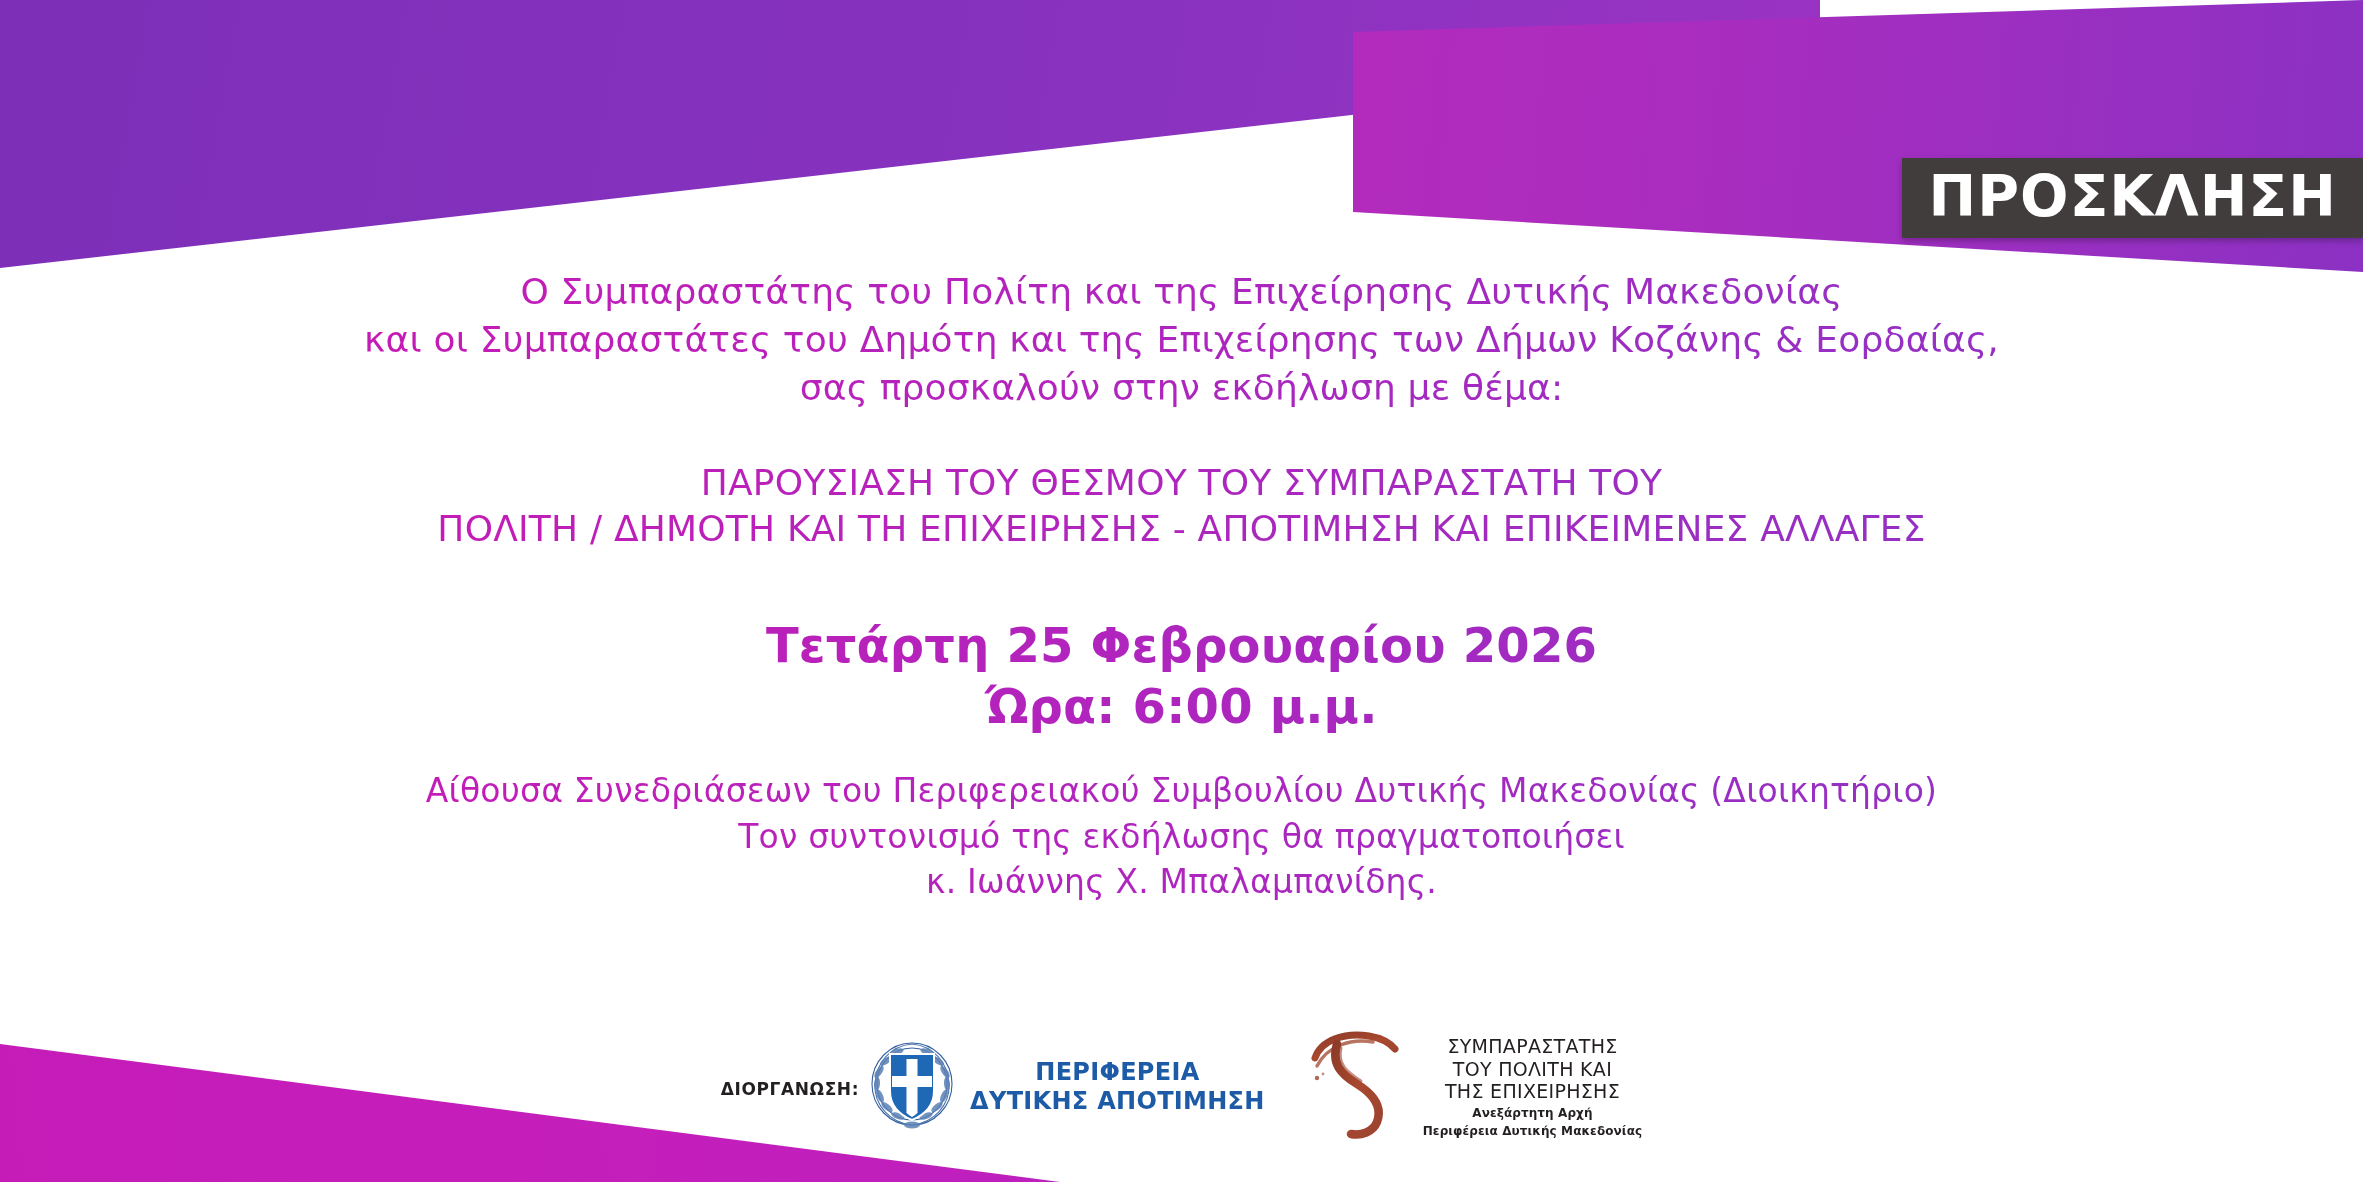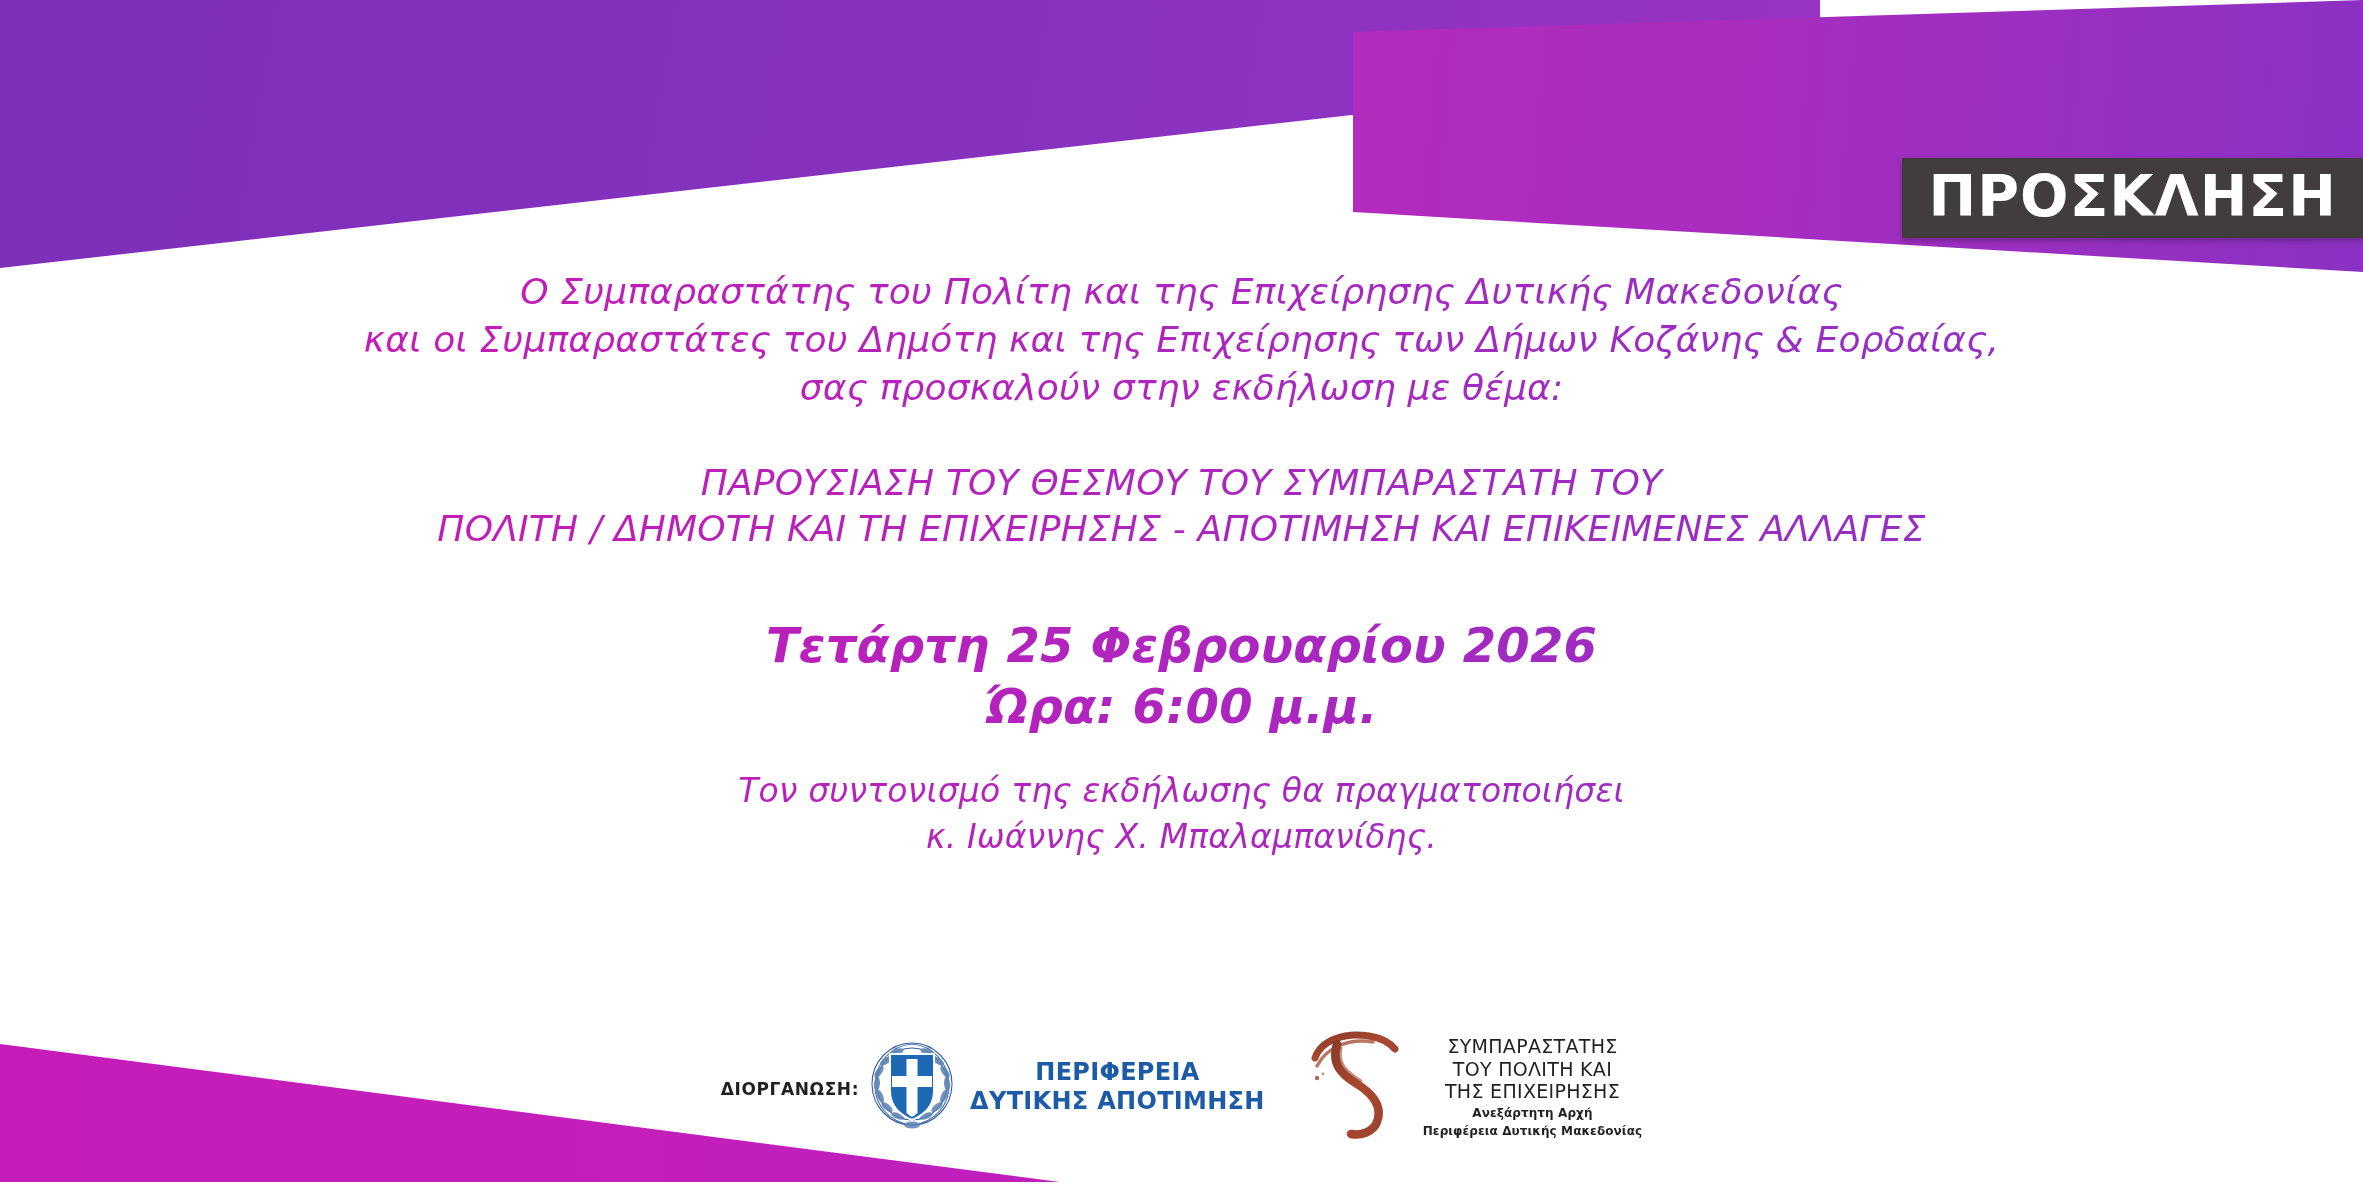--- a/index.html
+++ b/index.html
@@ -66,21 +66,20 @@
     padding: 9px 26px 13px 26px;
     line-height: 1.02;
     box-shadow: 0 3px 6px rgba(0,0,0,0.25);
   }
 
   .grad {
     background-image: linear-gradient(90deg, #cf18b4 0%, #c41cb6 18%, #b224bd 45%, #9b2dc2 72%, #8b34c6 100%);
     -webkit-background-clip: text;
     background-clip: text;
     color: transparent;
-    font-style: italic;
     -webkit-text-fill-color: transparent;
   }
 
   .block {
     position: absolute;
     left: 0;
     right: 0;
     text-align: center;
   }
 
@@ -193,20 +192,21 @@
       <div>ΠΑΡΟΥΣΙΑΣΗ ΤΟΥ ΘΕΣΜΟΥ ΤΟΥ ΣΥΜΠΑΡΑΣΤΑΤΗ ΤΟΥ</div>
       <div>ΠΟΛΙΤΗ / ΔΗΜΟΤΗ ΚΑΙ ΤΗ ΕΠΙΧΕΙΡΗΣΗΣ - ΑΠΟΤΙΜΗΣΗ ΚΑΙ ΕΠΙΚΕΙΜΕΝΕΣ ΑΛΛΑΓΕΣ</div>
     </div>
 
     <div class="block para-date grad">
       <div>Τετάρτη 25 Φεβρουαρίου 2026</div>
       <div>Ώρα: 6:00 μ.μ.</div>
     </div>
 
     <div class="block para-venue grad">
+      <div>Αίθουσα Συνεδριάσεων του Περιφερειακού Συμβουλίου Δυτικής Μακεδονίας (Διοικητήριο)</div>
       <div>Τον συντονισμό της εκδήλωσης θα πραγματοποιήσει</div>
       <div>κ. Ιωάννης Χ. Μπαλαμπανίδης.</div>
     </div>
 
     <div class="footer">
 
       <div class="organizer-label">ΔΙΟΡΓΑΝΩΣΗ:</div>
 
       <div class="logo-region">
         <span>

